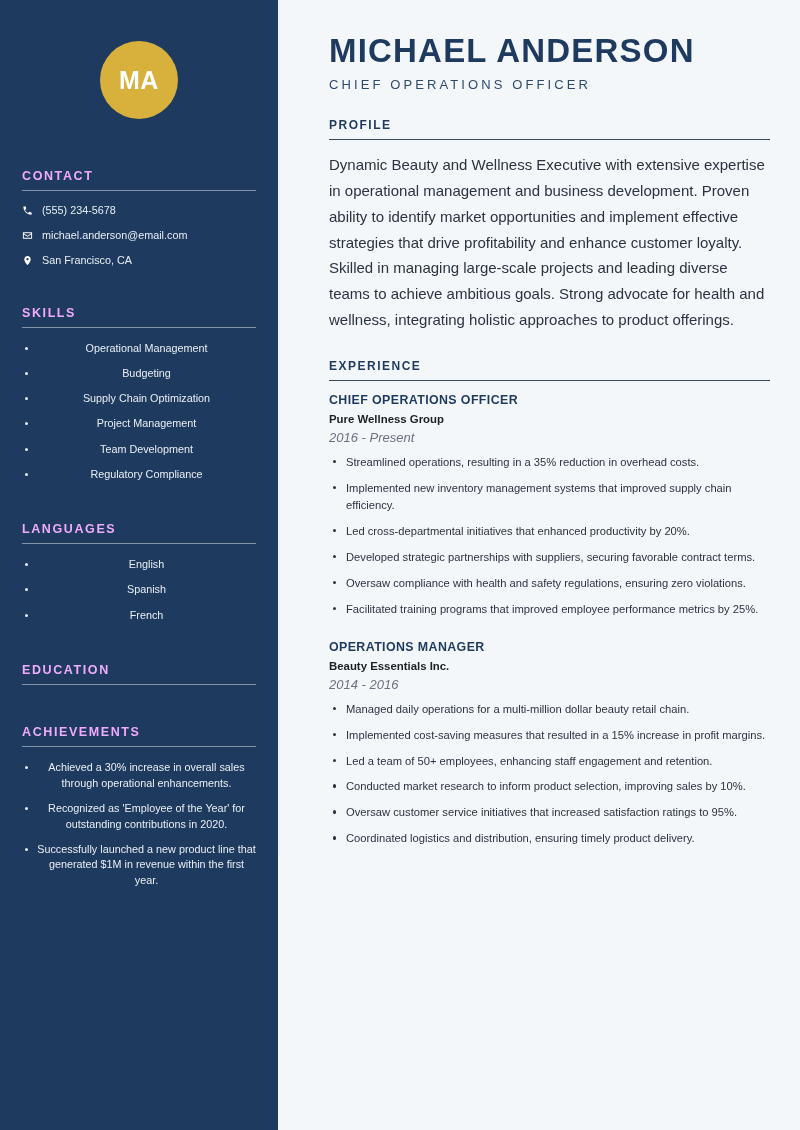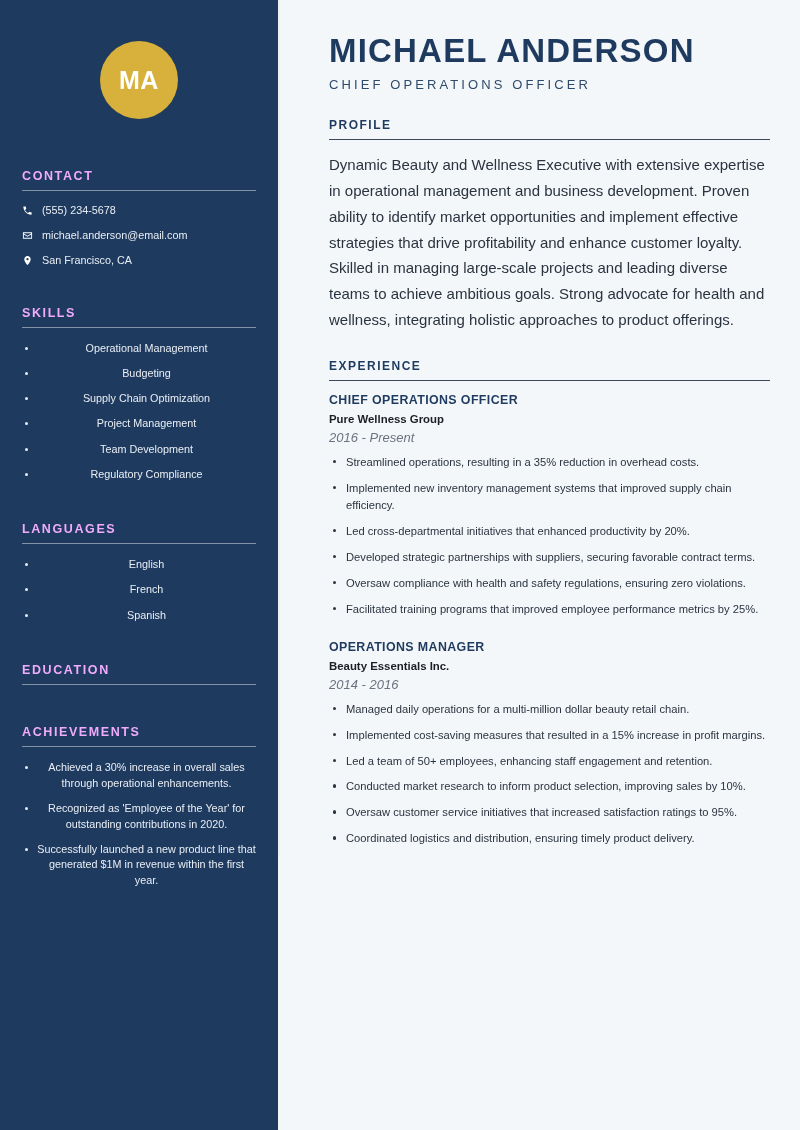--- a/index.html
+++ b/index.html
@@ -267,22 +267,22 @@
         <li>Team Development</li>
         <li>Regulatory Compliance</li>
       </ul>
     </section>
 
     <section class="side-section">
       <div class="side-heading">LANGUAGES</div>
       <div class="side-rule"></div>
       <ul class="side-list">
         <li>English</li>
+        <li>Spanish</li>
         <li>French</li>
-        <li>Spanish</li>
       </ul>
     </section>
 
     <section class="side-section">
       <div class="side-heading">EDUCATION</div>
       <div class="side-rule"></div>
     </section>
 
     <section class="side-section">
       <div class="side-heading">ACHIEVEMENTS</div>

